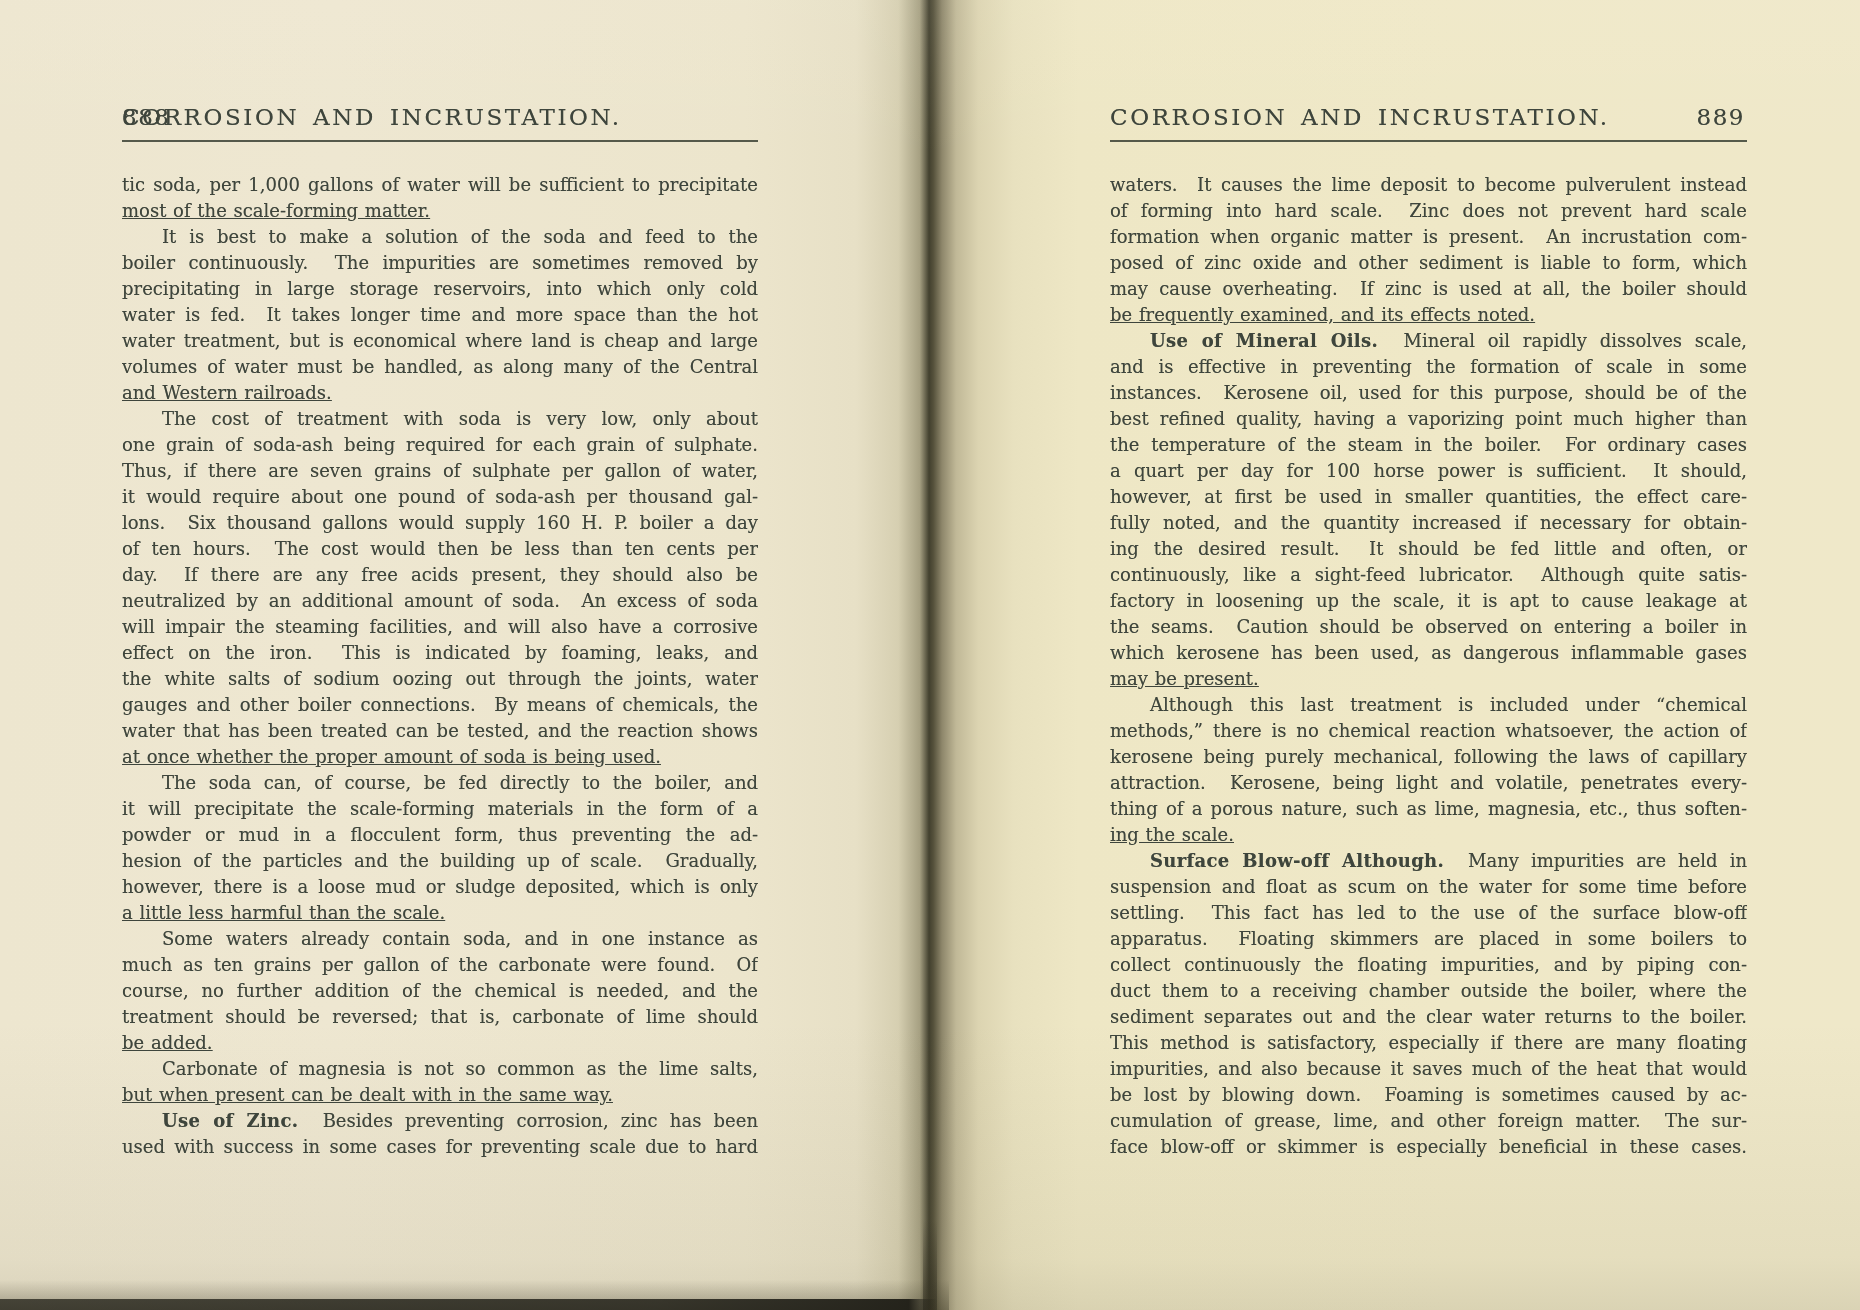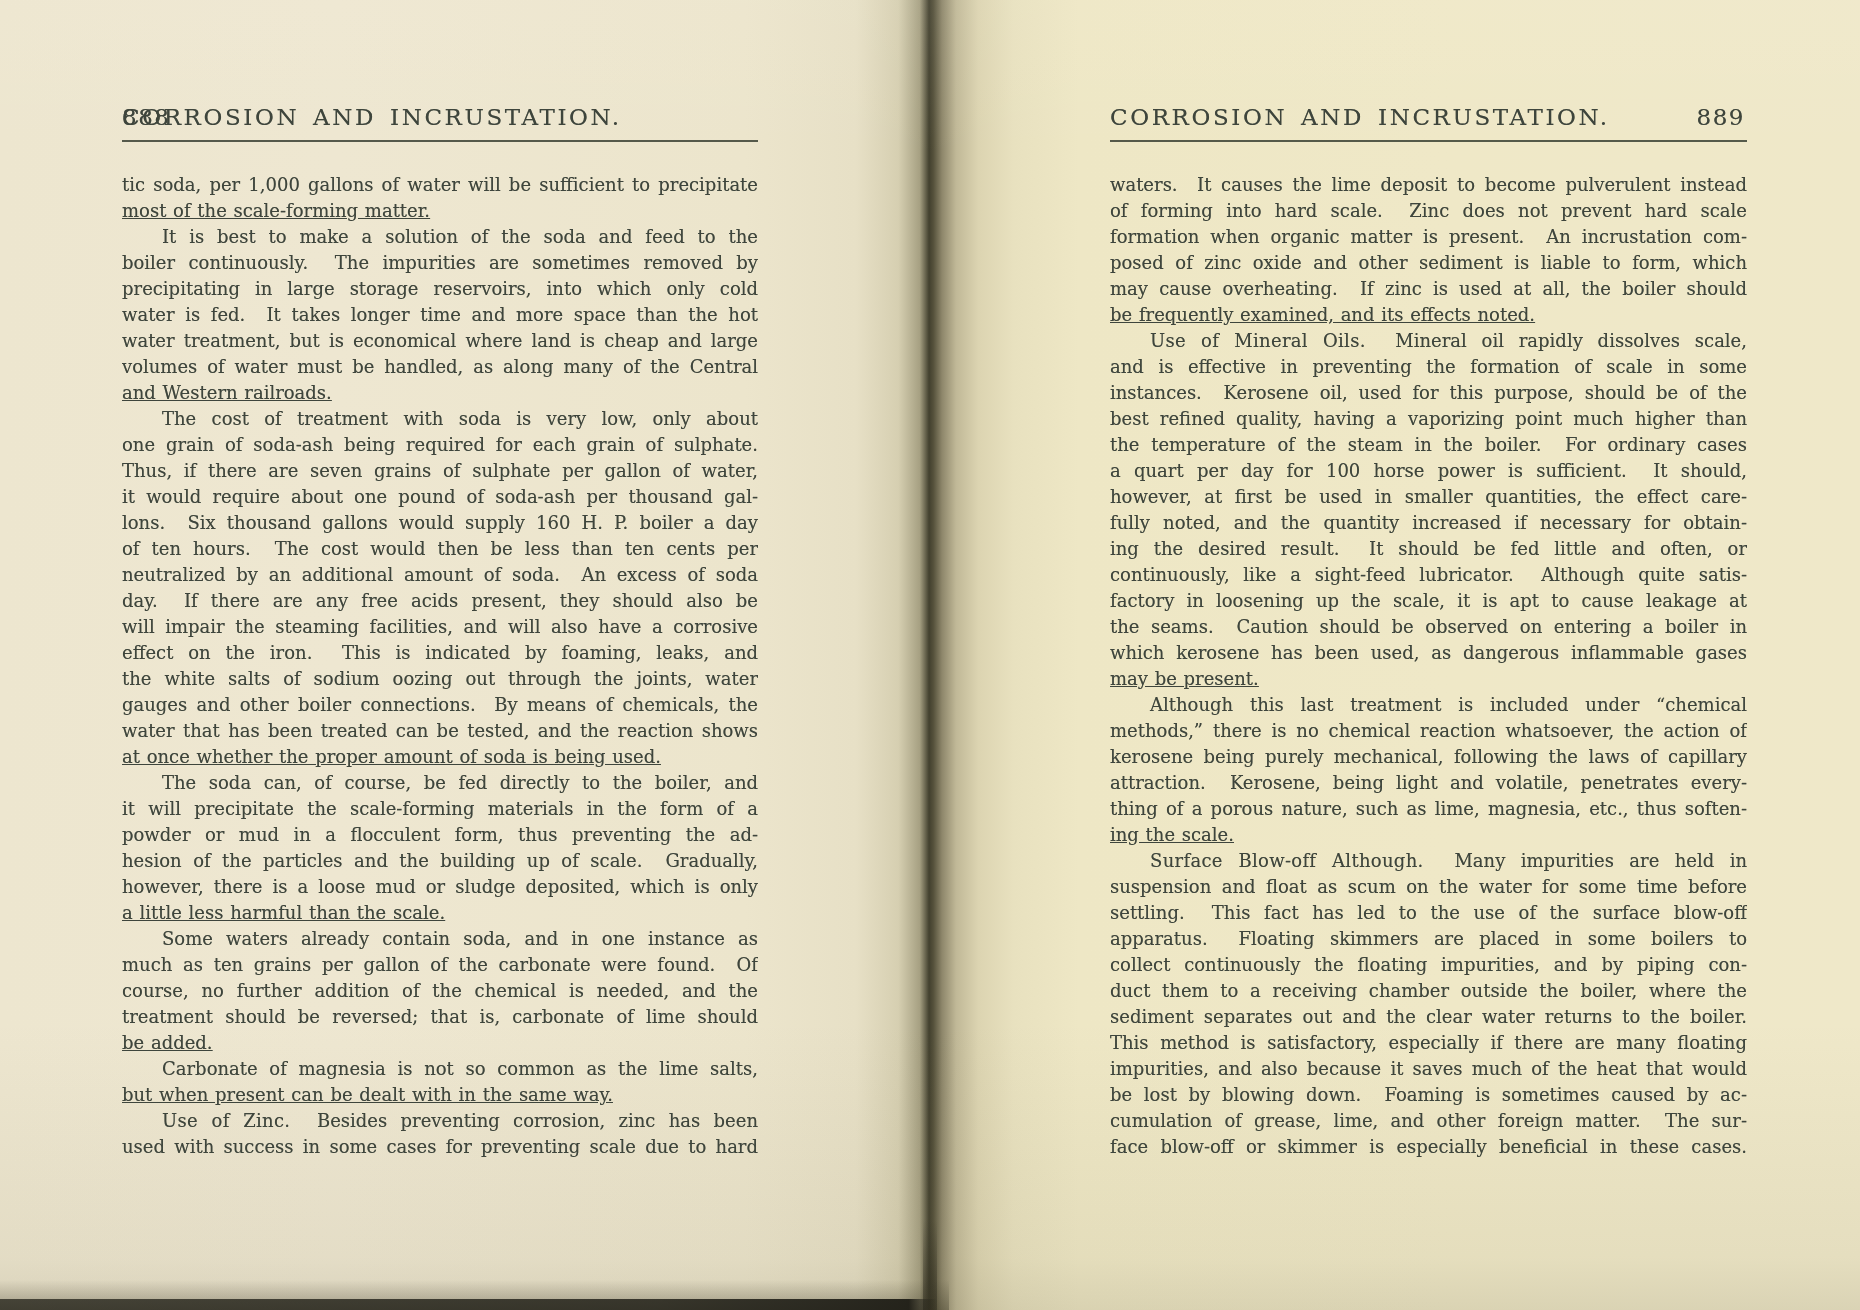--- a/index.html
+++ b/index.html
@@ -111,21 +111,21 @@
   .line {
     height: 26px;
     line-height: 26px;
     overflow: hidden;
     text-align: justify;
     text-align-last: justify;
     word-spacing: 1px;
   }
   .line.last { text-align-last: left; text-decoration: underline; }
   .line.indent { text-indent: 40px; }
-  .line b { font-weight: 400; letter-spacing: 0.3px; }
+  .line b { font-weight: 700; letter-spacing: 0.3px; }
 </style>
 </head>
 <body>
 
 <div class="photo">
 
   <div class="page">
     <div class="col col-left">
       <div class="page-header">
         <span class="page-num num-left">888</span>
@@ -141,22 +141,22 @@
           <div class="line">water is fed.&nbsp; It takes longer time and more space than the hot</div>
           <div class="line">water treatment, but is economical where land is cheap and large</div>
           <div class="line">volumes of water must be handled, as along many of the Central</div>
           <div class="line last">and Western railroads.</div>
           <div class="line indent">The cost of treatment with soda is very low, only about</div>
           <div class="line">one grain of soda-ash being required for each grain of sulphate.</div>
           <div class="line">Thus, if there are seven grains of sulphate per gallon of water,</div>
           <div class="line">it would require about one pound of soda-ash per thousand gal-</div>
           <div class="line">lons.&nbsp; Six thousand gallons would supply 160 H. P. boiler a day</div>
           <div class="line">of ten hours.&nbsp; The cost would then be less than ten cents per</div>
+          <div class="line">day.&nbsp; If there are any free acids present, they should also be</div>
           <div class="line">neutralized by an additional amount of soda.&nbsp; An excess of soda</div>
-          <div class="line">day.&nbsp; If there are any free acids present, they should also be</div>
           <div class="line">will impair the steaming facilities, and will also have a corrosive</div>
           <div class="line">effect on the iron.&nbsp; This is indicated by foaming, leaks, and</div>
           <div class="line">the white salts of sodium oozing out through the joints, water</div>
           <div class="line">gauges and other boiler connections.&nbsp; By means of chemicals, the</div>
           <div class="line">water that has been treated can be tested, and the reaction shows</div>
           <div class="line last">at once whether the proper amount of soda is being used.</div>
           <div class="line indent">The soda can, of course, be fed directly to the boiler, and</div>
           <div class="line">it will precipitate the scale-forming materials in the form of a</div>
           <div class="line">powder or mud in a flocculent form, thus preventing the ad-</div>
           <div class="line">hesion of the particles and the building up of scale.&nbsp; Gradually,</div>

